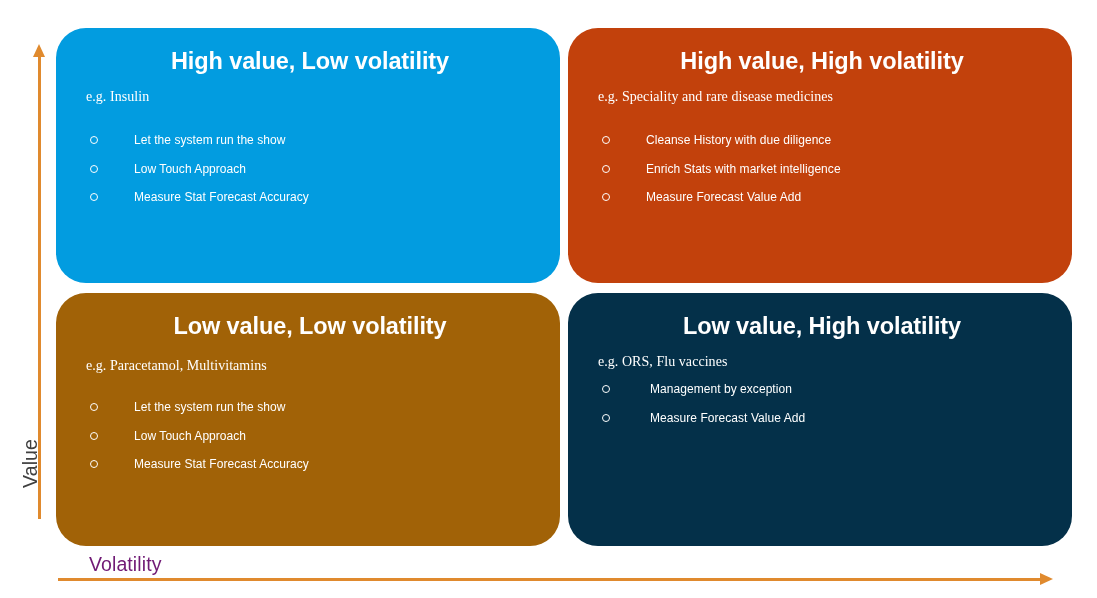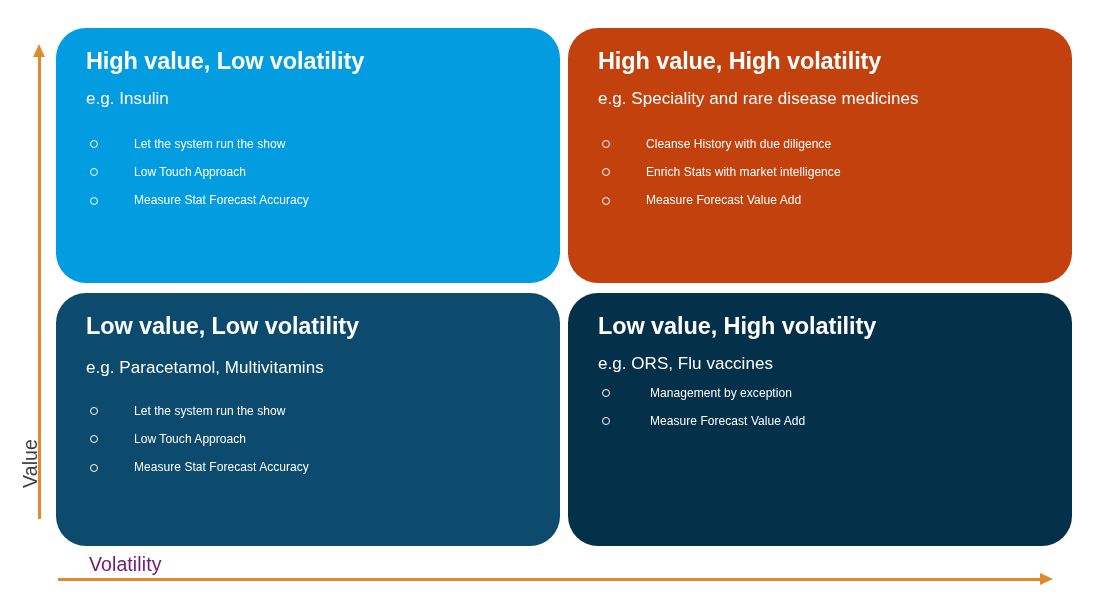--- a/index.html
+++ b/index.html
@@ -104,27 +104,29 @@
     overflow: hidden;
   }
 
   .quad-title {
     font-size: 23.5px;
     font-weight: bold;
     color: #ffffff;
     line-height: 1.12;
     letter-spacing: -0.1px;
     margin: 0;
+    text-align: center;
   }
   .quad-eg {
-    font-size: 17px;
+    font-size: 14px;
     color: #ffffff;
     margin: 15px 0 0 0;
     line-height: 1.2;
     letter-spacing: 0.05px;
+    font-family: Liberation Serif, serif;
   }
   .quad-list {
     list-style: none;
     margin: 27px 0 0 0;
     padding: 0;
   }
   .quad-list li {
     position: relative;
     font-size: 12px;
     color: #ffffff;
@@ -182,21 +184,21 @@
     <div class="quad q-tr" style="background: #c2410c;">
       <div class="quad-title">High value, High volatility</div>
       <div class="quad-eg">e.g. Speciality and rare disease medicines</div>
       <ul class="quad-list">
         <li><span class="bullet"></span><span>Cleanse History with due diligence</span></li>
         <li><span class="bullet"></span><span>Enrich Stats with market intelligence</span></li>
         <li><span class="bullet"></span><span>Measure Forecast Value Add</span></li>
       </ul>
     </div>
 
-    <div class="quad q-bl" style="background: #0c4a6e;">
+    <div class="quad q-bl" style="background: #a16207;">
       <div class="quad-title">Low value, Low volatility</div>
       <div class="quad-eg">e.g. Paracetamol, Multivitamins</div>
       <ul class="quad-list">
         <li><span class="bullet"></span><span>Let the system run the show</span></li>
         <li><span class="bullet"></span><span>Low Touch Approach</span></li>
         <li><span class="bullet"></span><span>Measure Stat Forecast Accuracy</span></li>
       </ul>
     </div>
 
     <div class="quad q-br" style="background: rgb(4, 48, 73);">

